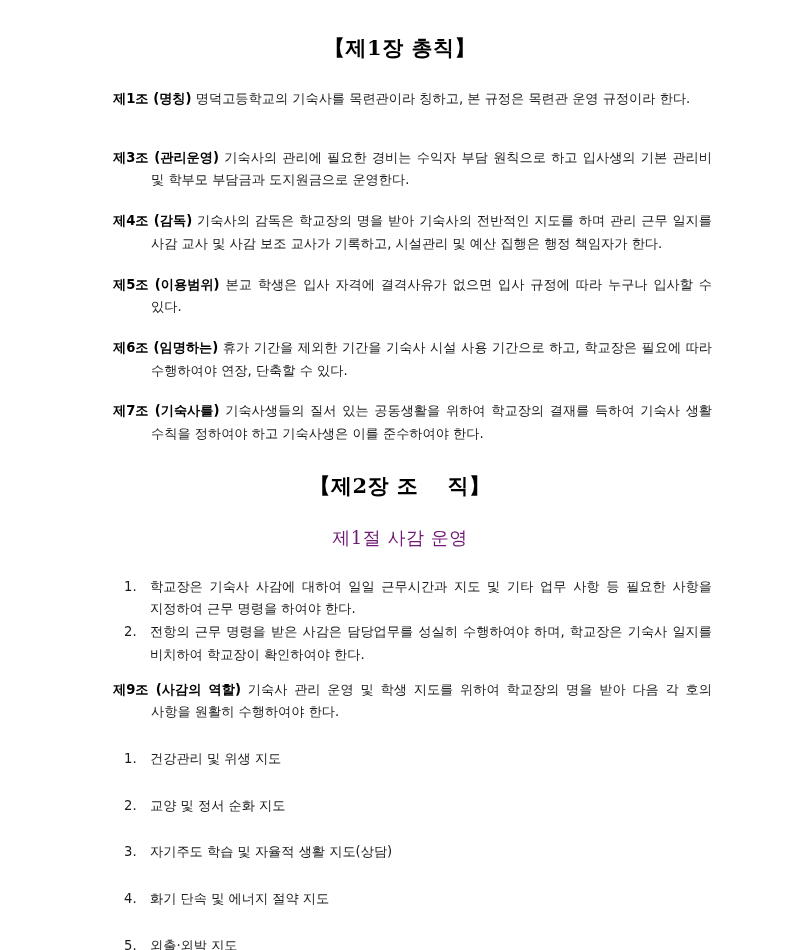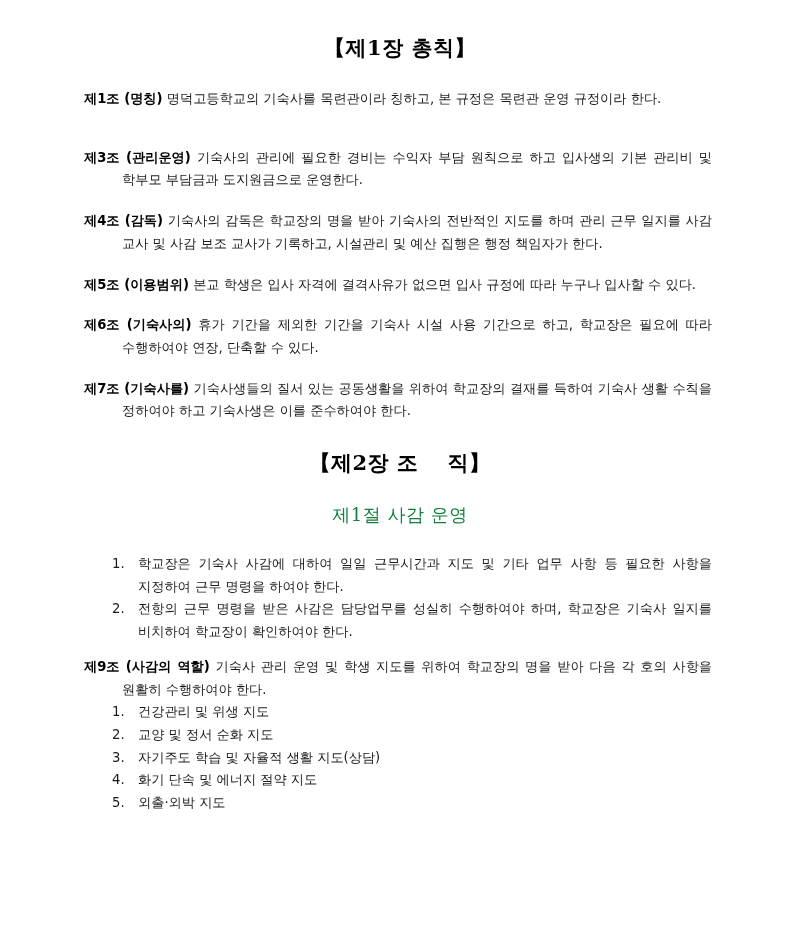--- a/index.html
+++ b/index.html
@@ -32,71 +32,72 @@
     font-size: 21px;
     text-align: center;
     color: #000000;
     letter-spacing: 0.5px;
   }
   .section-heading {
     font-family: "DejaVu Serif", "Liberation Serif", serif;
     font-weight: normal;
     font-size: 18px;
     text-align: center;
-    color: #15803d;
+    color: #701a75;
     letter-spacing: 0.5px;
   }
 
   
   .article {
     font-size: 13.2px;
     line-height: 1.72;
     text-align: justify;
     text-justify: inter-character;
     color: #1a1a1a;
     margin: 0;
-    padding: 0 88px 0 84px;
+    padding: 0 88px 0 113px;
     text-indent: 0;
     word-break: keep-all;
   }
   .article .body-text {
     display: block;
     padding-left: 38px;
     text-indent: -38px;
   }
   .article .label {
     font-weight: bold;
     color: #000000;
   }
 
   
   .sub-list {
     list-style: none;
     margin: 0;
-    padding: 0 88px 0 0;
+    padding: 0 88px 0 12px;
     font-size: 13.2px;
     line-height: 1.72;
     color: #1a1a1a;
   }
   .sub-list li {
     padding-left: 138px;
     text-indent: -26px;
     text-align: justify;
     text-justify: inter-character;
     word-break: keep-all;
   }
   .sub-list li .num {
     display: inline-block;
     width: 26px;
     text-indent: 0;
     font-family: "DejaVu Sans", "Liberation Sans", sans-serif;
   }
 
   .sub-list.compact li {
     text-align: left;
+    margin-top: 24px;
   }
   .gap-s  { height: 12px; }
   .gap-m  { height: 18px; }
   .gap-l  { height: 26px; }
   .gap-xl { height: 34px; }
 </style>
 </head>
 <body>
 
 <div class="page">
@@ -128,21 +129,21 @@
 
   <div class="gap-m"></div>
 
   <p class="article">
     <span class="body-text"><span class="label">제5조 (이용범위)</span><span> 본교 학생은 입사 자격에 결격사유가 없으면 입사 규정에 따라 누구나 입사할 수 있다.</span></span>
   </p>
 
   <div class="gap-m"></div>
 
   <p class="article">
-    <span class="body-text"><span class="label">제6조 (기숙사의)</span><span> 휴가 기간을 제외한 기간을 기숙사 시설 사용 기간으로 하고, 학교장은 필요에 따라 수행하여야 연장, 단축할 수 있다.</span></span>
+    <span class="body-text"><span class="label">제6조 (임명하는)</span><span> 휴가 기간을 제외한 기간을 기숙사 시설 사용 기간으로 하고, 학교장은 필요에 따라 수행하여야 연장, 단축할 수 있다.</span></span>
   </p>
 
   <div class="gap-m"></div>
 
   <p class="article">
     <span class="body-text"><span class="label">제7조 (기숙사를)</span><span> 기숙사생들의 질서 있는 공동생활을 위하여 학교장의 결재를 득하여 기숙사 생활 수칙을 정하여야 하고 기숙사생은 이를 준수하여야 한다.</span></span>
   </p>
 
   <div class="gap-l"></div>
 

